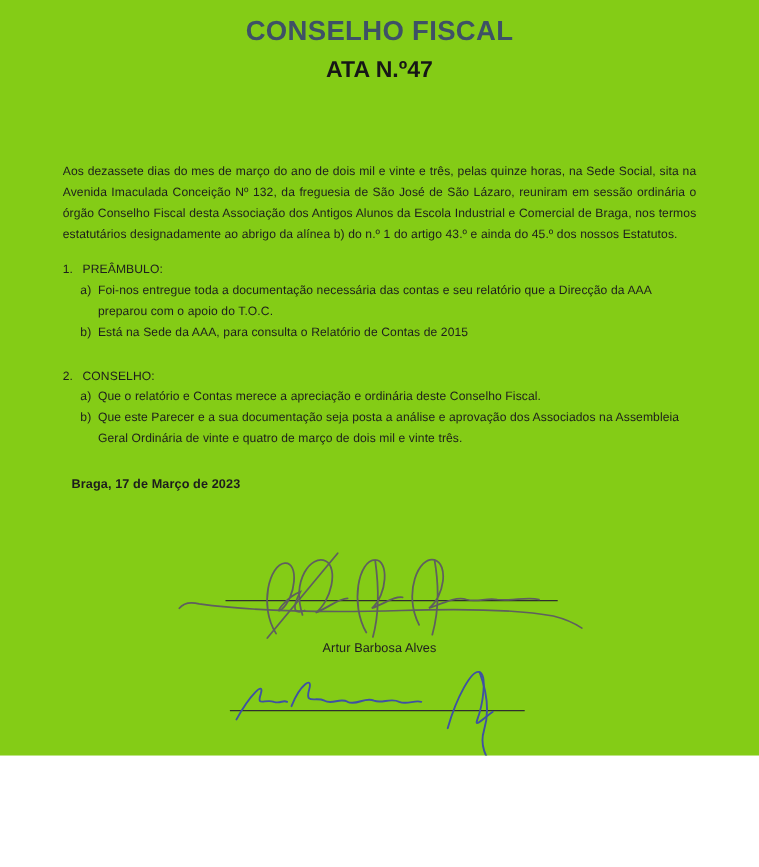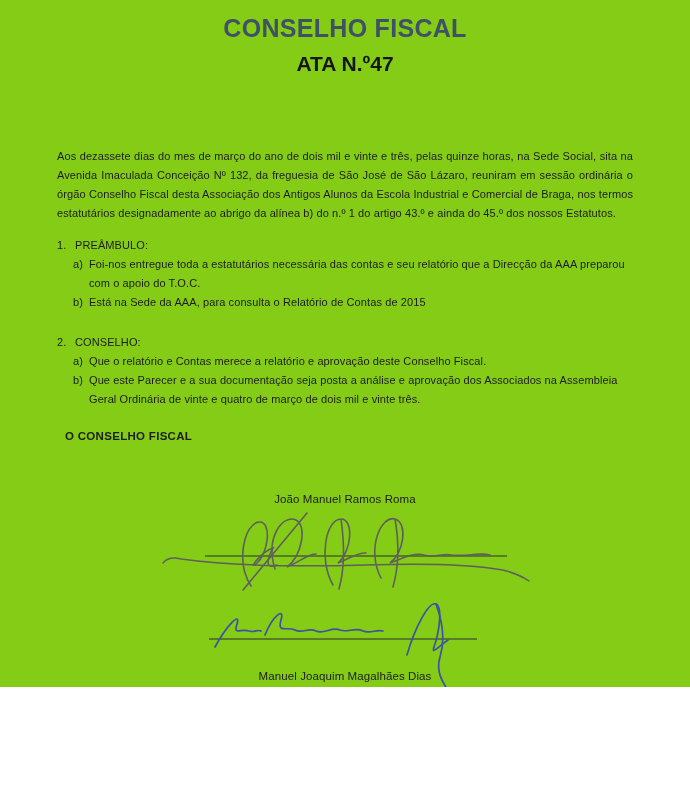--- a/index.html
+++ b/index.html
@@ -98,68 +98,67 @@
     <p class="intro">Aos dezassete dias do mes de março do ano de dois mil e vinte e três, pelas quinze horas, na Sede Social, sita na Avenida Imaculada Conceição Nº 132, da freguesia de São José de São Lázaro, reuniram em sessão ordinária o órgão Conselho Fiscal desta Associação dos Antigos Alunos da Escola Industrial e Comercial de Braga, nos termos estatutários designadamente ao abrigo da alínea b) do n.º 1 do artigo 43.º e ainda do 45.º dos nossos Estatutos.</p>
 
     <div class="section">
       <div class="section-heading">
         <span class="section-number">1.</span>
         <span class="section-title">PREÂMBULO:</span>
       </div>
       <div class="items">
         <div class="item">
           <span class="item-label">a)</span>
-          <span class="item-text">Foi-nos entregue toda a estatutários necessária das contas e seu relatório que a Direcção da AAA preparou com o apoio do T.O.C.</span>
+          <span class="item-text">Foi-nos entregue toda a documentação necessária das contas e seu relatório que a Direcção da AAA preparou com o apoio do T.O.C.</span>
         </div>
         <div class="item">
           <span class="item-label">b)</span>
           <span class="item-text">Está na Sede da AAA, para consulta o Relatório de Contas de 2015</span>
         </div>
       </div>
     </div>
 
     <div class="section section-2">
       <div class="section-heading">
         <span class="section-number">2.</span>
         <span class="section-title">CONSELHO:</span>
       </div>
       <div class="items">
         <div class="item">
           <span class="item-label">a)</span>
-          <span class="item-text">Que o relatório e Contas merece a relatório e aprovação deste Conselho Fiscal.</span>
+          <span class="item-text">Que o relatório e Contas merece a apreciação e ordinária deste Conselho Fiscal.</span>
         </div>
         <div class="item">
           <span class="item-label">b)</span>
           <span class="item-text">Que este Parecer e a sua documentação seja posta a análise e aprovação dos Associados na Assembleia Geral Ordinária de vinte e quatro de março de dois mil e vinte três.</span>
         </div>
       </div>
     </div>
 
-    <div class="closing-line">O CONSELHO FISCAL</div>
+    <div class="date-line">Braga, 17 de Março de 2023</div>
 
     <div class="signatures">
 
-      <div class="sig-name">João Manuel Ramos Roma</div>
 
       <svg class="sig-svg" width="380" height="84" viewBox="0 0 380 84" aria-hidden="true">
         <line class="ruled" x1="50" y1="49" x2="352" y2="49"></line>
         <path class="ink-dark" stroke-width="1.5" d="M8,56 C12,51 18,50 26,52 C70,58 140,60 210,58 C270,56 320,58 348,63 C360,66 368,70 374,74"></path>
         <path class="ink-dark" stroke-width="1.6" d="M88,83 L152,6"></path>
         <path class="ink-dark" stroke-width="1.6" d="M96,79 C80,54 90,16 104,15 C117,14 114,46 101,57 C93,63 106,45 118,41 C110,56 112,62 122,58"></path>
         <path class="ink-dark" stroke-width="1.6" d="M120,62 C110,30 128,7 141,13 C153,19 146,50 132,60 C146,54 153,47 161,47"></path>
         <path class="ink-dark" stroke-width="1.6" d="M178,78 C163,52 171,12 186,12 C199,12 197,44 183,56 C196,51 203,45 211,46 M186,12 C190,40 189,64 184,82"></path>
         <path class="ink-dark" stroke-width="1.6" d="M226,71 C211,42 226,8 240,12 C253,16 249,45 235,56 C248,51 260,45 269,48 C279,51 287,46 297,48 C311,50 323,45 335,48 M240,12 C245,40 243,62 238,80"></path>
       </svg>
 
+      <div class="sig-name sig-name-2">Artur Barbosa Alves</div>
 
       <svg class="sig-svg" width="320" height="70" viewBox="0 0 320 70" aria-hidden="true">
         <line class="ruled" x1="24" y1="48" x2="292" y2="48" stroke-width="1.3"></line>
         <path class="ink-blue" stroke-width="1.7" d="M30,56 C42,34 56,20 52,33 C48,45 56,37 64,40 C70,42 72,38 76,40"></path>
         <path class="ink-blue" stroke-width="1.7" d="M80,44 C88,24 100,16 96,29 C92,43 102,35 110,39 C117,43 124,36 131,40 C139,44 147,35 155,39 C162,42 170,36 178,40 C185,43 192,38 198,40"></path>
         <path class="ink-blue" stroke-width="1.7" d="M222,64 C230,36 244,10 251,13 C258,16 254,42 249,56 C246,64 253,56 263,49"></path>
         <path class="ink-blue" stroke-width="1.7" d="M251,13 C258,32 260,50 255,66 C251,79 256,90 265,102"></path>
       </svg>
 
-      <div class="sig-name sig-name-3">Manuel Joaquim Magalhães Dias</div>
 
     </div>
   </div>
 </div>
 
 </body></html>

